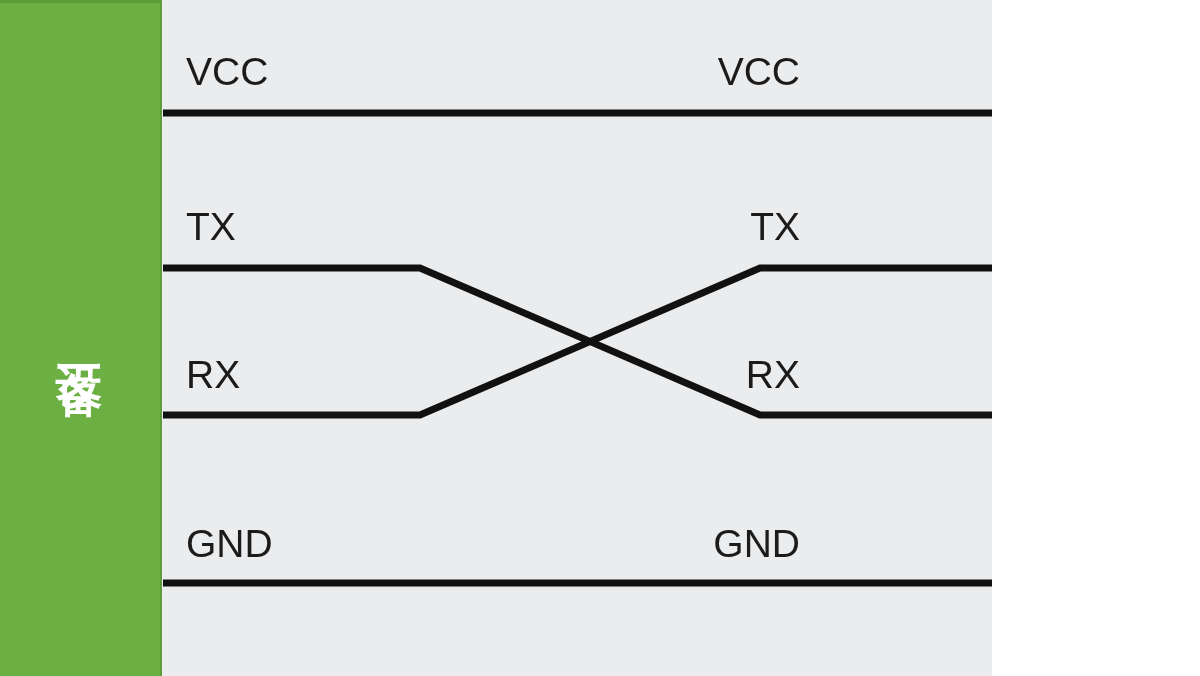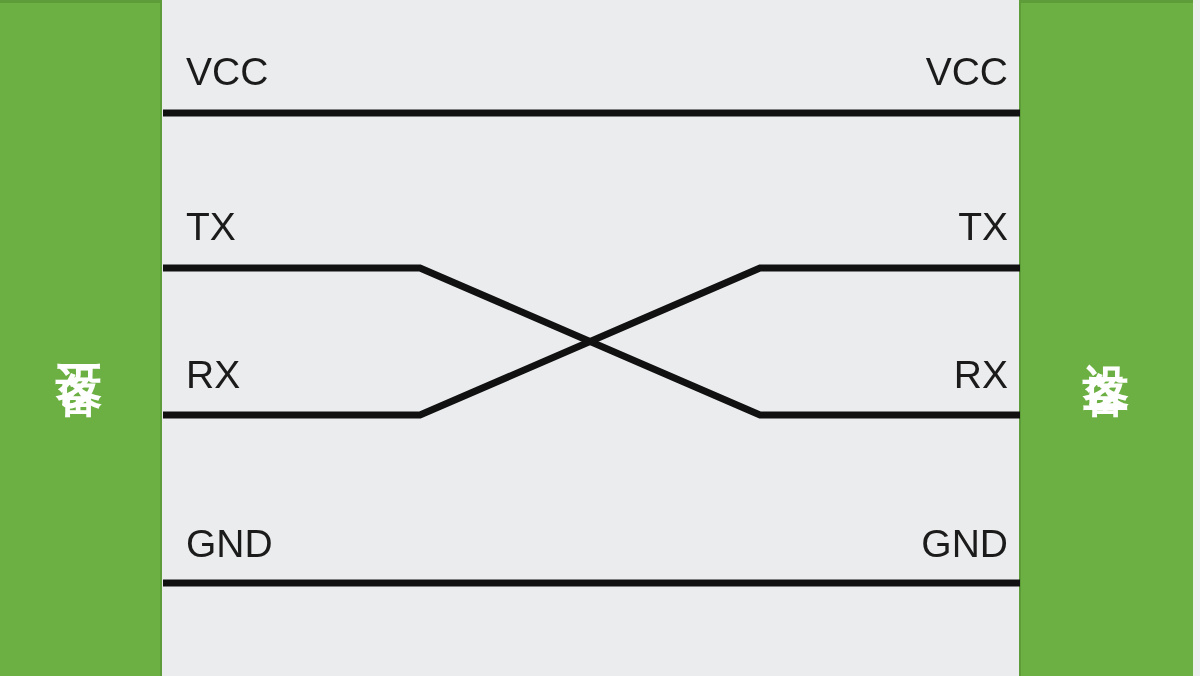--- a/index.html
+++ b/index.html
@@ -2,21 +2,21 @@
 <html><head>
 <meta charset="utf-8">
 <style>
   html, body {
     margin: 0;
     padding: 0;
     background: #ffffff;
   }
   #diagram-root {
     position: relative;
-    width: 1200px;
+    width: 992px;
     height: 676px;
     overflow: hidden;
     background: #ebecee;
     font-family: "Liberation Sans", "DejaVu Sans", sans-serif;
   }
 
   
   .device-panel {
     position: absolute;
     top: 0;

